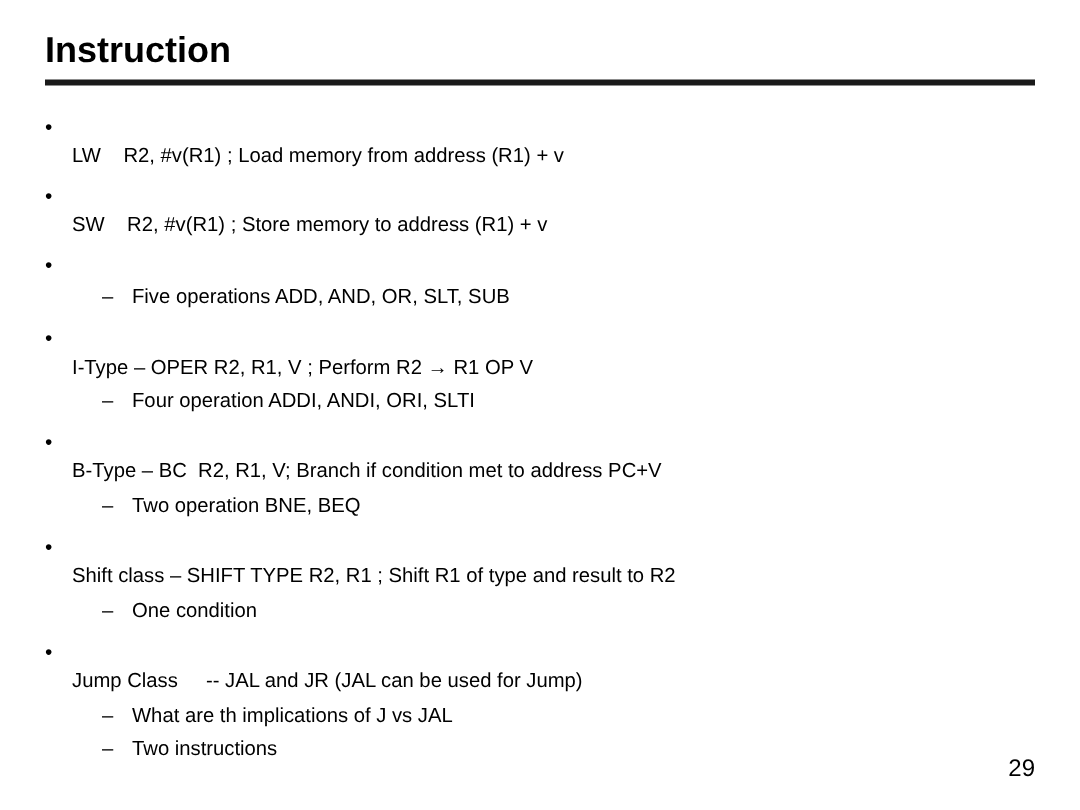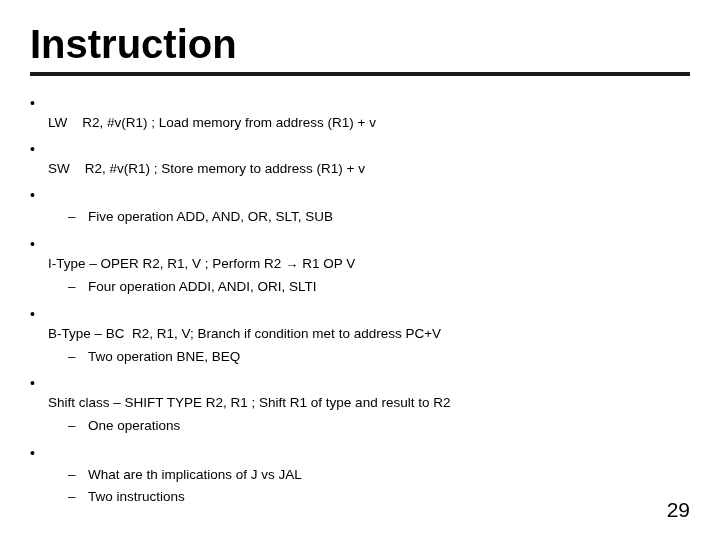--- a/index.html
+++ b/index.html
@@ -21,21 +21,21 @@
       height: 540px;
       padding: 20px 30px 20px 30px;
       position: relative;
     }
 
     .title-area {
       margin-bottom: 8px;
     }
 
     .title {
-      font-size: 40px;
+      font-size: 24px;
       font-weight: bold;
       color: #000000;
       line-height: 1.2;
     }
 
     .title-underline {
       height: 4px;
       background: #1a1a1a;
       margin-top: 4px;
       margin-bottom: 16px;
@@ -88,21 +88,21 @@
     }
 
     .sub-text {
       flex: 1;
     }
 
     .page-number {
       position: absolute;
       bottom: 18px;
       right: 30px;
-      font-size: 21px;
+      font-size: 16px;
       color: #000000;
     }
   </style>
 </head>
 <body>
 
 <div class="slide">
   <div class="title-area">
     <h1 class="title">Instruction</h1>
     <div class="title-underline"></div>
@@ -120,21 +120,21 @@
         <span class="bullet-dot">•</span>
         <span class="bullet-text">SW&nbsp;&nbsp;&nbsp;&nbsp;R2, #v(R1) ; Store memory to address (R1) + v</span>
       </li>
 
       <li class="bullet-item">
         <span class="bullet-dot">•</span>
         <div class="bullet-text">
           <ul class="sub-list">
             <li class="sub-item">
               <span class="sub-dash">–</span>
-              <span class="sub-text">Five operation ADD, AND, OR, SLT, SUB</span>
+              <span class="sub-text">Five operations ADD, AND, OR, SLT, SUB</span>
             </li>
           </ul>
         </div>
       </li>
 
       <li class="bullet-item">
         <span class="bullet-dot">•</span>
         <div class="bullet-text">
           <span>I-Type – OPER R2, R1, V ; Perform R2 → R1 OP V</span>
           <ul class="sub-list">
@@ -159,29 +159,30 @@
         </div>
       </li>
 
       <li class="bullet-item">
         <span class="bullet-dot">•</span>
         <div class="bullet-text">
           <span>Shift class – SHIFT TYPE R2, R1 ; Shift R1 of type and result to R2</span>
           <ul class="sub-list">
             <li class="sub-item">
               <span class="sub-dash">–</span>
-              <span class="sub-text">One operations</span>
+              <span class="sub-text">One condition</span>
             </li>
           </ul>
         </div>
       </li>
 
       <li class="bullet-item">
         <span class="bullet-dot">•</span>
         <div class="bullet-text">
+          <span>Jump Class&nbsp;&nbsp;&nbsp;&nbsp; -- JAL and JR (JAL can be used for Jump)</span>
           <ul class="sub-list">
             <li class="sub-item">
               <span class="sub-dash">–</span>
               <span class="sub-text">What are th implications of J vs JAL</span>
             </li>
             <li class="sub-item">
               <span class="sub-dash">–</span>
               <span class="sub-text">Two instructions</span>
             </li>
           </ul>

